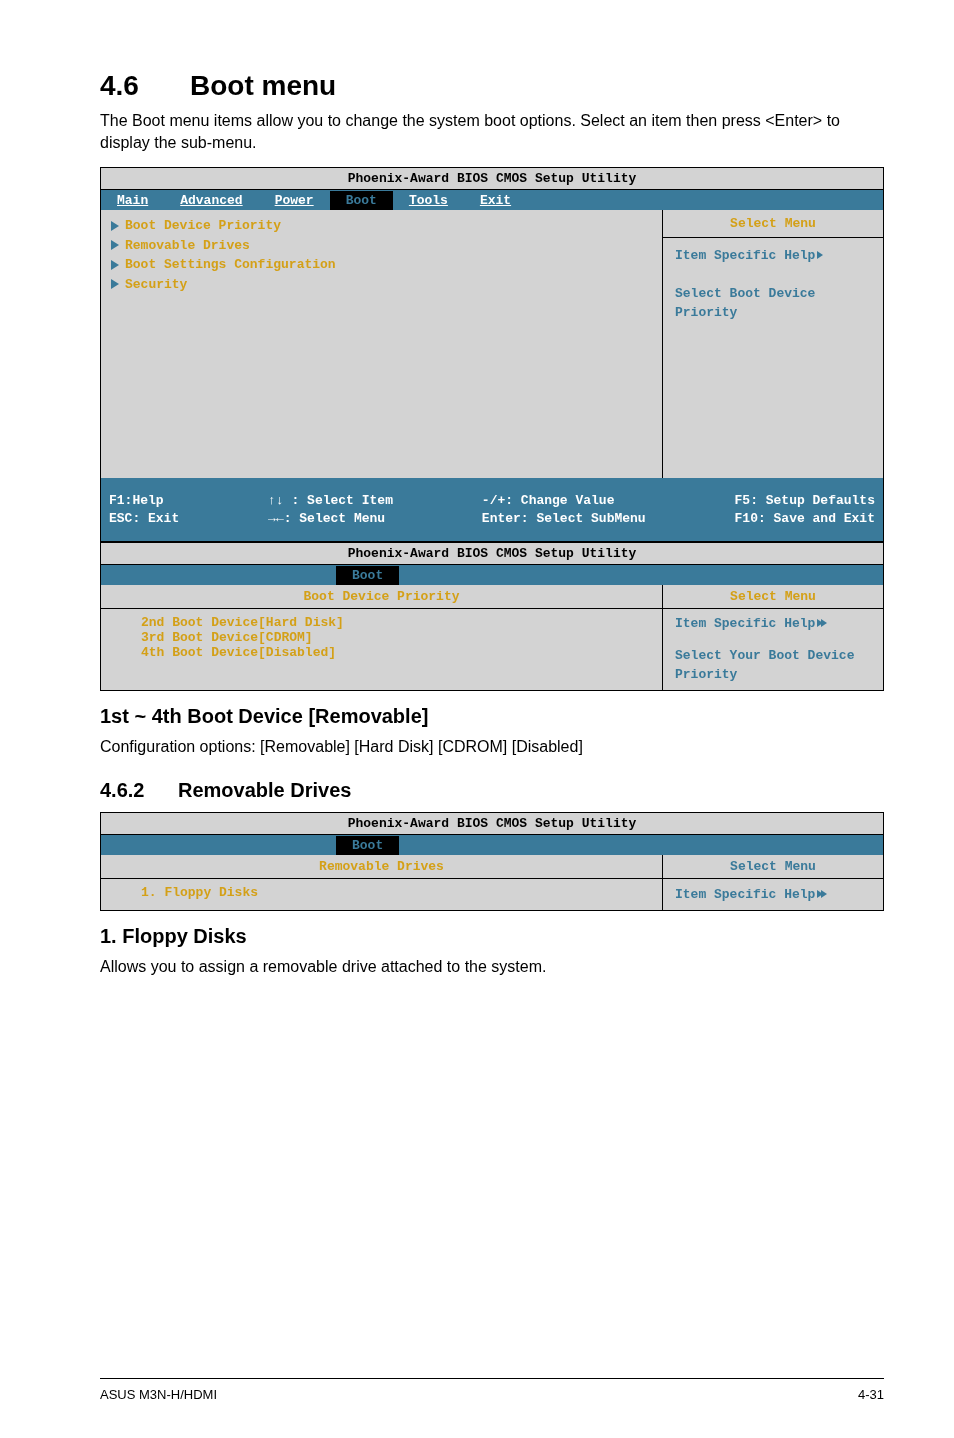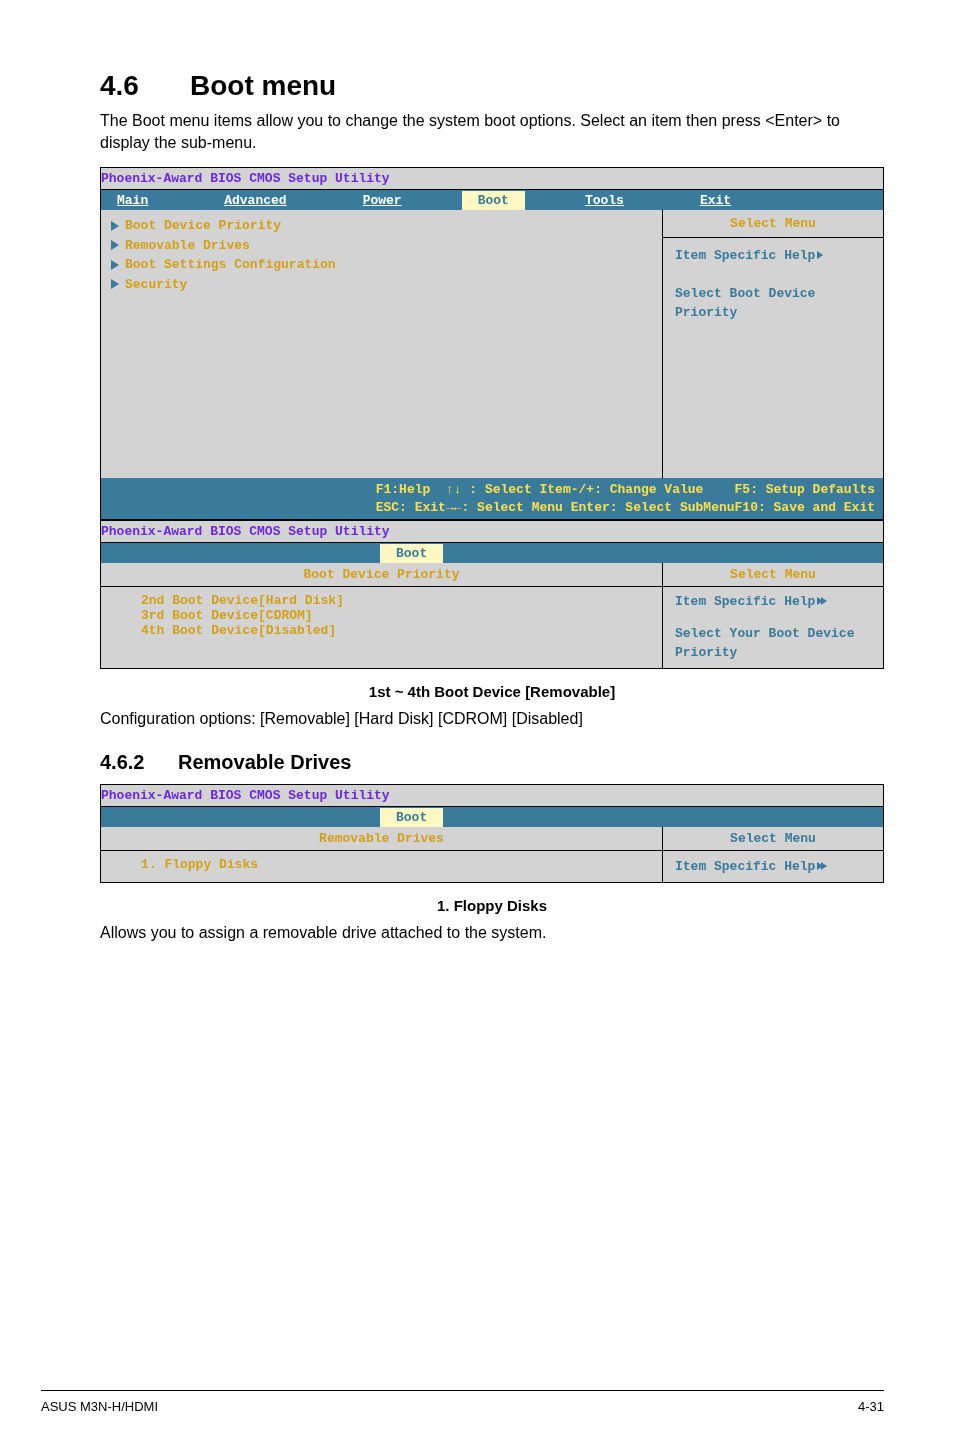--- a/index.html
+++ b/index.html
@@ -26,56 +26,55 @@
     margin-bottom: 14px;
     margin-top: 8px;
   }
   h2 {
     font-size: 20px;
     font-weight: bold;
     margin: 22px 0 10px 0;
   }
   h2 .num { display: inline-block; width: 78px; }
   h3 {
-    font-size: 15px;
+    font-size: 20px;
     font-weight: bold;
     margin: 14px 0 6px 0;
-    text-align: center;
   }
 
   
   .bios {
     border: 1px solid #000;
     background: #d3d3d3;
     font-family: "Courier New", monospace;
     font-size: 13px;
     width: 784px;
   }
   .bios .title-row {
     background: #d3d3d3;
-    color: #6d28d9;
-    font-weight: bold;
+    color: #000000;
+    font-weight: bold;
+    text-align: center;
     padding: 3px 0;
     border-bottom: 1px solid #000;
   }
   .bios .tabs {
     display: flex;
     background: #3a7a9a;
     color: #fff;
     height: 20px;
     align-items: center;
     font-weight: bold;
-    gap: 44px;
   }
   .bios .tabs .tab {
     padding: 2px 16px;
     text-decoration: underline;
   }
   .bios .tabs .tab.active {
-    background: #fef9c3;
+    background: #000000;
     color: #3a7a9a;
     text-decoration: none;
   }
   .bios .body {
     display: flex;
   }
   .bios .left {
     flex: 1;
     border-right: 1px solid #000;
     padding: 6px 10px;
@@ -119,25 +118,25 @@
     display: inline-block;
     margin-left: 2px;
   }
   .dtri {
     display: inline-flex;
   }
   .dtri .tri-small + .tri-small { margin-left: -2px; }
 
   .bios .footer {
     background: #3a7a9a;
-    color: #fde047;
-    font-weight: bold;
-    padding: 3px 8px;
-    display: flex;
-    justify-content: flex-end;
+    color: #ffffff;
+    font-weight: bold;
+    padding: 14px 8px;
+    display: flex;
+    justify-content: space-between;
     line-height: 1.35;
   }
   .bios .footer .col { white-space: pre; }
 
   
   #bios1 .left { min-height: 268px; }
   #bios1 .bspacer { height: 120px; }
   .bios-short .left-header {
     text-align: center;
     color: #d4a017;
@@ -153,23 +152,23 @@
   .bios-short .left-body {
     padding: 6px 10px 10px 40px;
     color: #d4a017;
     font-weight: bold;
   }
   .bios-short .right-col { width: 220px; }
 
   
   .pgfoot {
     position: absolute;
-    left: 0; right: 0; bottom: 24px;
+    left: 0; right: 0; bottom: 36px;
     border-top: 1px solid #000;
-    margin: 0 70px 0 41px;
+    margin: 0 70px 0 100px;
     padding-top: 8px;
     display: flex;
     justify-content: space-between;
     font-size: 13px;
     color: #000;
   }
 </style>
 </head>
 <body>
 

